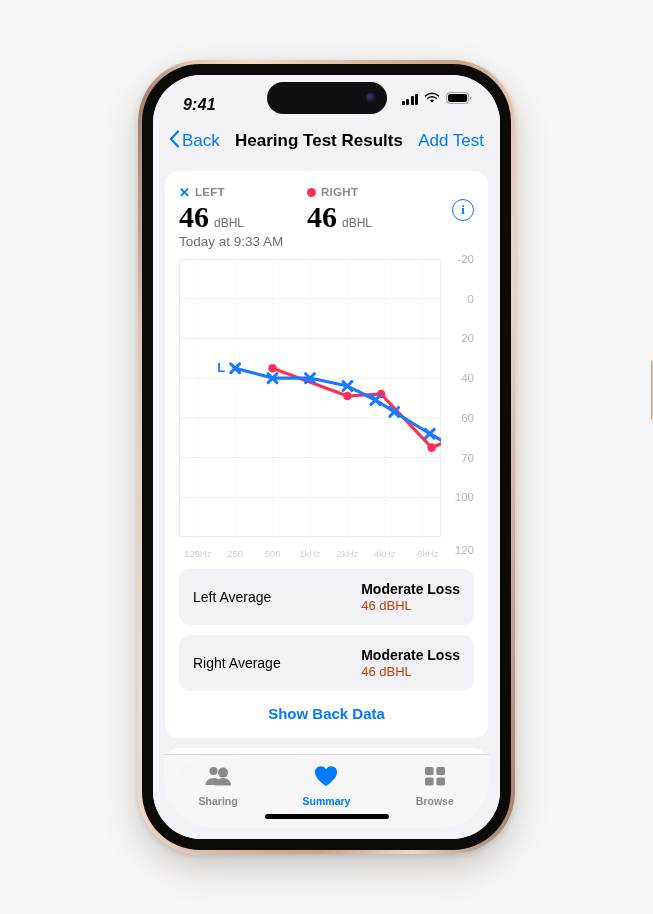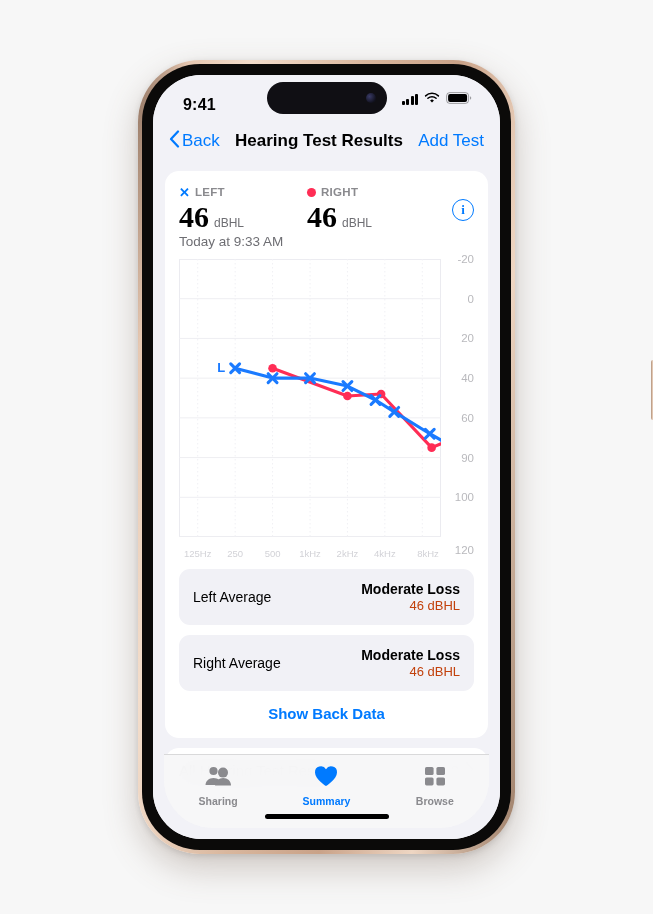--- a/index.html
+++ b/index.html
@@ -34,21 +34,21 @@
   #btn-vol-up{left:135px;top:276px;width:5px;height:46px;}
   #btn-vol-down{left:135px;top:334px;width:5px;height:46px;}
   #btn-power{left:513px;top:300px;width:5px;height:60px;}
 
   
   #status-bar{
     position:relative;height:44px;
     display:flex;align-items:center;justify-content:space-between;
     padding:0 28px 0 30px;background:#f2f2f7;box-sizing:border-box;
   }
-  #status-time{font-size:16px;font-weight:bold;color:#000;letter-spacing:.2px;margin-top:16px;}
+  #status-time{font-size:16px;font-weight:bold;color:#000;letter-spacing:.2px;margin-top:16px;font-style:italic;}
   #dynamic-island{
     position:absolute;left:50%;top:7px;transform:translateX(-50%);
     width:120px;height:32px;border-radius:18px;
     background:#100f14;display:flex;align-items:center;justify-content:flex-end;
     padding-right:11px;box-sizing:border-box;
   }
   #front-camera{width:10px;height:10px;border-radius:50%;
     background:radial-gradient(circle at 35% 35%,#3a3b68,#12121f 70%);}
   #status-right{display:flex;align-items:center;gap:6px;margin-top:4px;}
   .bar{width:3px;background:#000;border-radius:1px;display:inline-block;}
@@ -92,21 +92,21 @@
   #plot{position:absolute;left:0;top:0;width:262px;height:278px;}
   .ytick{position:absolute;right:0;font-size:11.5px;color:#b9b9bd;transform:translateY(-50%);}
   .xtick{position:absolute;bottom:0;font-size:9.5px;color:#d2d2d7;transform:translateX(-50%);}
 
   
   .stat-row{
     background:#f1f1f6;border-radius:11px;margin-top:10px;
     padding:12px 14px;display:flex;align-items:center;justify-content:space-between;
   }
   .stat-label{font-size:14px;color:#000;}
-  .stat-right{text-align:right;}
+  .stat-right{text-align:left;}
   .stat-value{font-size:14px;font-weight:bold;color:#000;}
   .stat-sub{font-size:13px;color:#c2410c;margin-top:1px;}
   #show-more{
     text-align:center;color:#007aff;font-size:15px;font-weight:bold;
     padding:14px 0 6px;cursor:pointer;
   }
 
   
   #all-results-card{margin-top:10px;padding:14px 14px;display:flex;align-items:center;justify-content:space-between;}
   #all-results-label{font-size:15px;color:#000;}
@@ -248,21 +248,21 @@
                 <path d="M270.70000000000005 184.24285714285713L279.5 193.04285714285714M279.5 184.24285714285713L270.70000000000005 193.04285714285714" stroke="#1a7aff" stroke-width="3.1" stroke-linecap="round"></path>
                 <text x="42.142857142857146" y="109.21428571428571" fill="#1a7aff" font-size="13" font-weight="bold" font-family="&quot;Liberation Sans&quot;, sans-serif" text-anchor="middle" dominant-baseline="middle">L</text>
                 <text x="291.9714285714286" y="178.71428571428572" fill="#ff2d55" font-size="13" font-weight="bold" font-family="&quot;Liberation Sans&quot;, sans-serif" text-anchor="middle" dominant-baseline="middle">R</text>
               </svg>
             <div id="y-axis">
                 <div class="ytick" style="top: 0px;">-20</div>
                 <div class="ytick" style="top: 39.7143px;">0</div>
                 <div class="ytick" style="top: 79.4286px;">20</div>
                 <div class="ytick" style="top: 119.143px;">40</div>
                 <div class="ytick" style="top: 158.857px;">60</div>
-                <div class="ytick" style="top: 198.571px;">90</div>
+                <div class="ytick" style="top: 198.571px;">70</div>
                 <div class="ytick" style="top: 238.286px;">100</div>
                 <div class="ytick" style="top: 291px;">120</div>
               </div>
             <div id="x-axis">
                 <div class="xtick" style="left: 18.7143px;">125Hz</div>
                 <div class="xtick" style="left: 56.1429px;">250</div>
                 <div class="xtick" style="left: 93.5714px;">500</div>
                 <div class="xtick" style="left: 131px;">1kHz</div>
                 <div class="xtick" style="left: 168.429px;">2kHz</div>
                 <div class="xtick" style="left: 205.857px;">4kHz</div>

